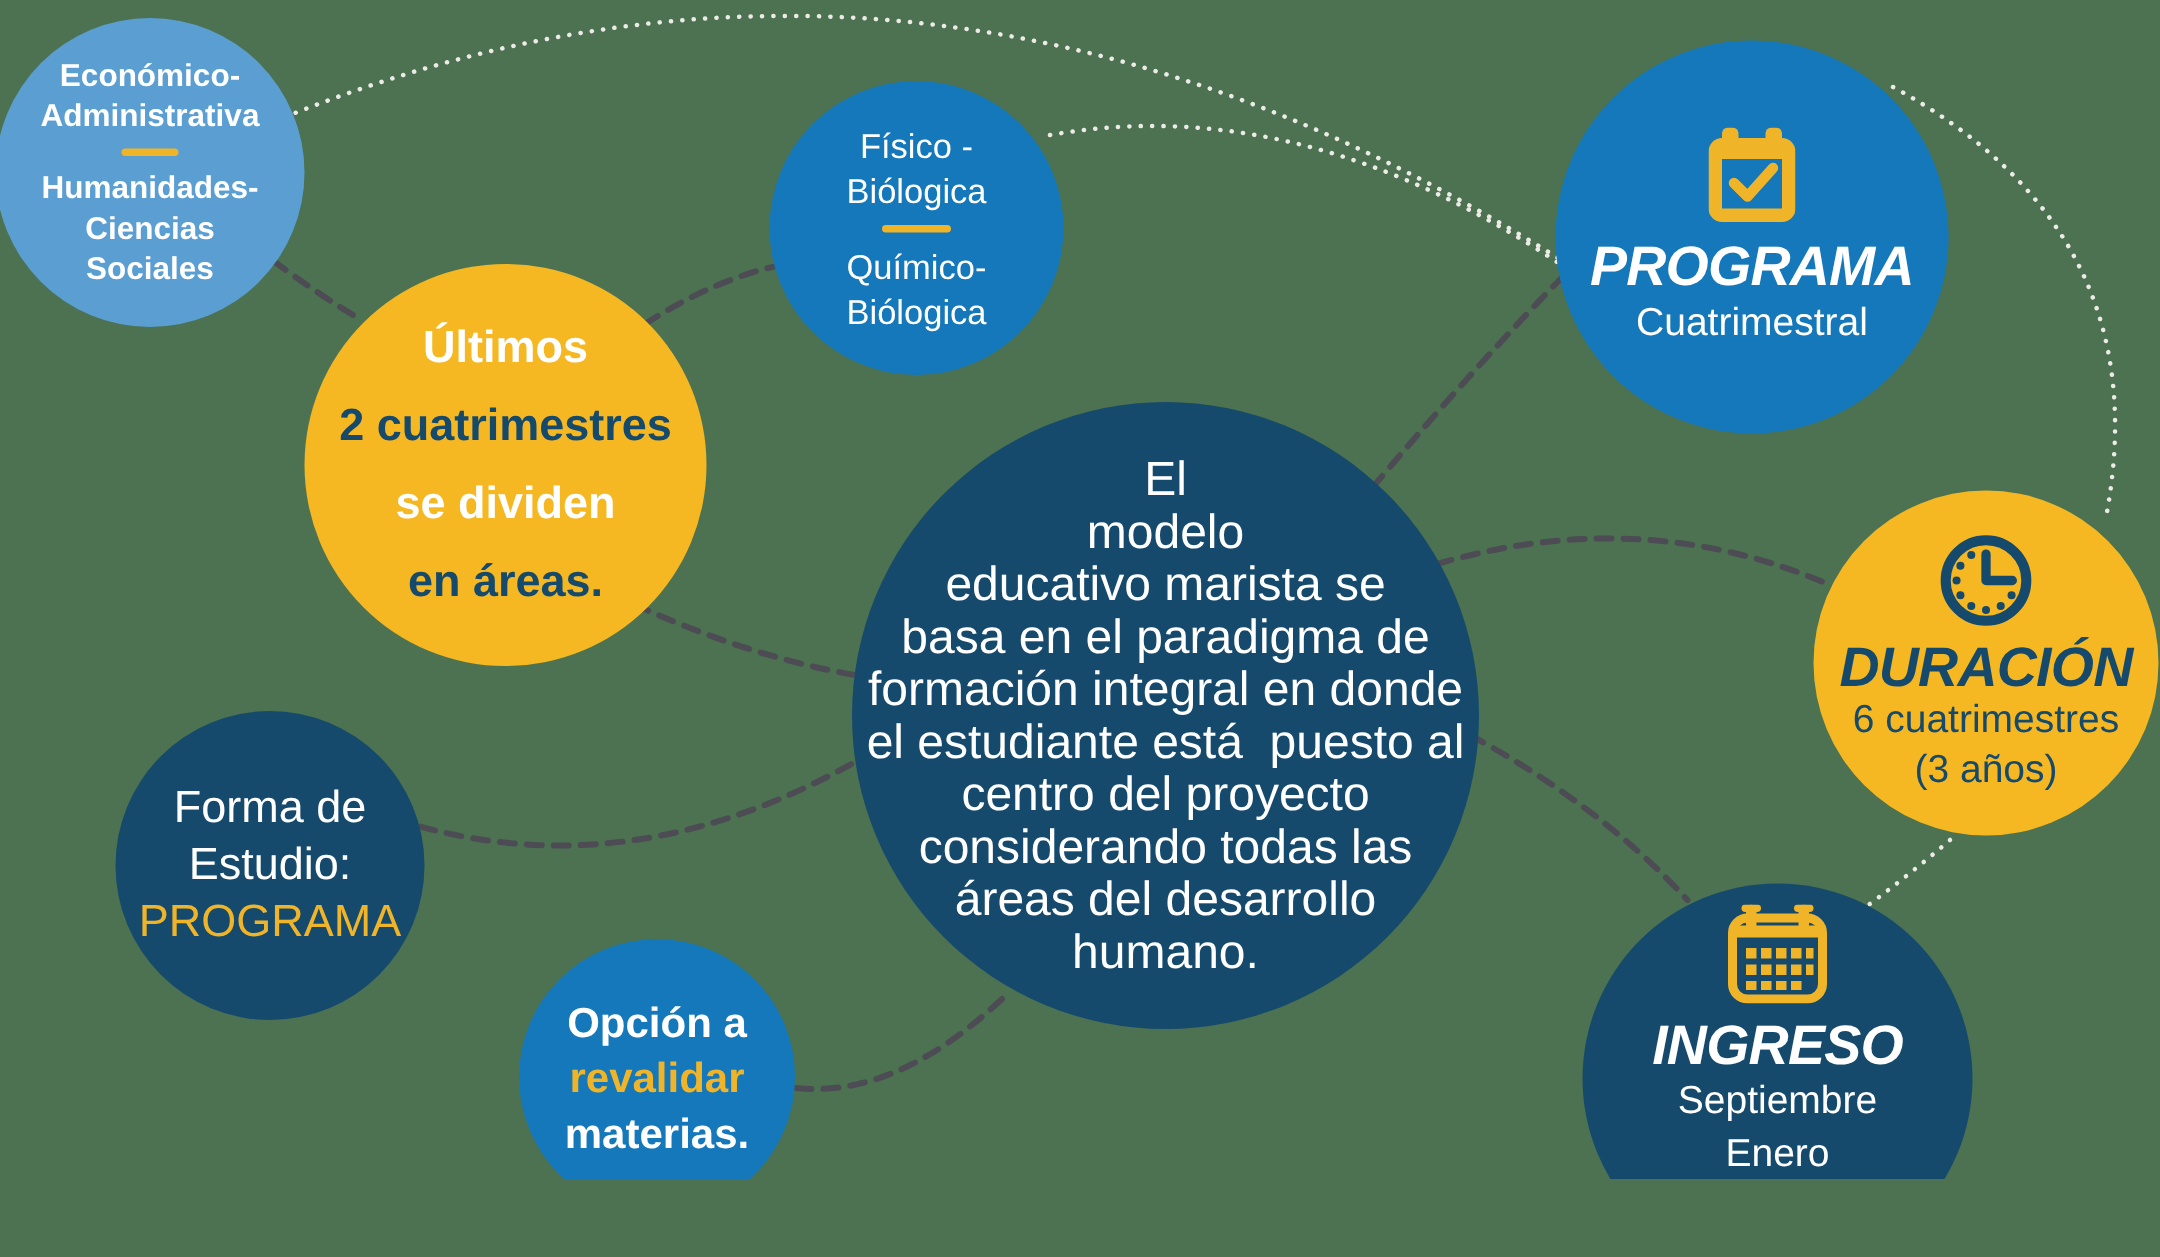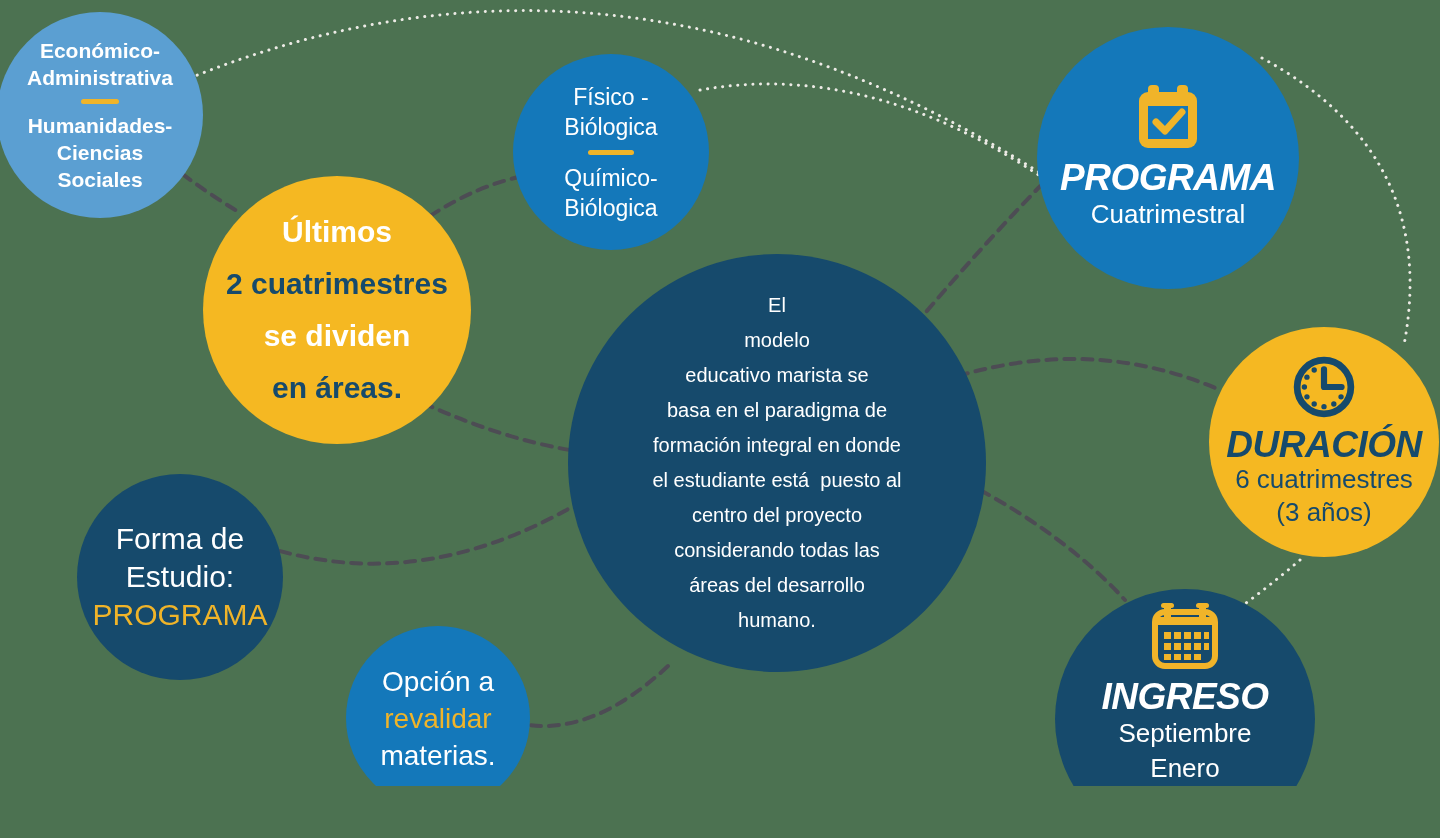--- a/index.html
+++ b/index.html
@@ -37,26 +37,26 @@
   .t-yellow{color:var(--accent-yellow);}
 
   .divider{height:5px;border-radius:3px;background:var(--accent-yellow);margin:8px auto;}
 
   
   #econ   {left:-3px;  top:12px;  width:206px;height:206px;font-weight:bold;font-size:21px;line-height:27px;}
   #econ .divider{width:38px;}
   #ultimos{left:203px; top:176px; width:268px;height:268px;font-weight:bold;font-size:30px;line-height:38px;gap:14px;}
   #fisico {left:513px; top:54px;  width:196px;height:196px;font-weight:normal;font-size:23px;line-height:30px;}
   #fisico .divider{width:46px;}
-  #central{left:568px; top:254px; width:418px;height:418px;font-size:20px;line-height:35px;}
+  #central{left:568px; top:268px; width:418px;height:418px;font-size:32px;line-height:35px;}
   #programa{left:1037px;top:27px; width:262px;height:262px;font-size:26px;line-height:34px;}
   #duracion{left:1209px;top:327px;width:230px;height:230px;font-size:26px;line-height:33px;color:var(--navy);}
   #ingreso{left:1055px;top:589px; width:260px;height:260px;font-size:26px;line-height:35px;padding-bottom:14px;}
   #forma  {left:77px;  top:474px; width:206px;height:206px;font-weight:normal;font-size:30px;line-height:38px;}
-  #opcion {left:346px; top:626px; width:184px;height:184px;font-weight:normal;font-size:28px;line-height:37px;}
+  #opcion {left:346px; top:626px; width:184px;height:184px;font-weight:bold;font-size:28px;line-height:37px;}
 
   .big-title{font-weight:bold;font-size:37px;letter-spacing:-0.5px;margin:10px 0 2px 0;font-style:italic;}
   #duracion .big-title{color:var(--navy);}
   .icon-wrap{display:block;line-height:0;}
 </style>
 </head>
 <body>
 
 <div class="stage">
 

